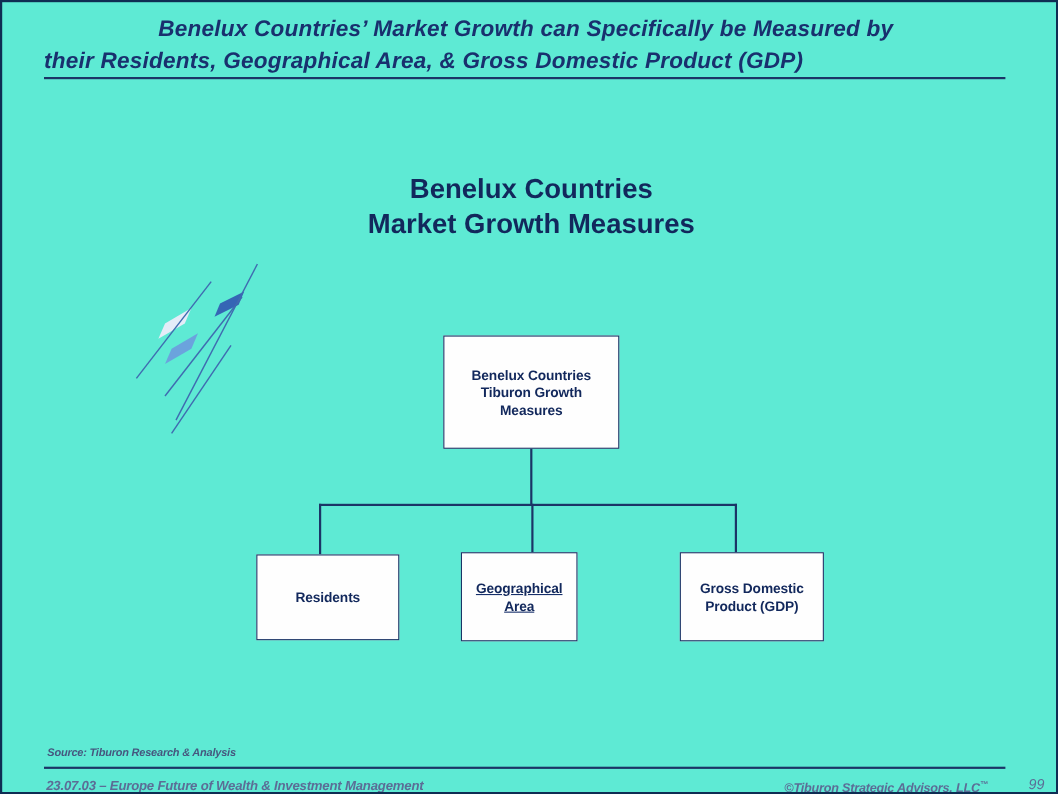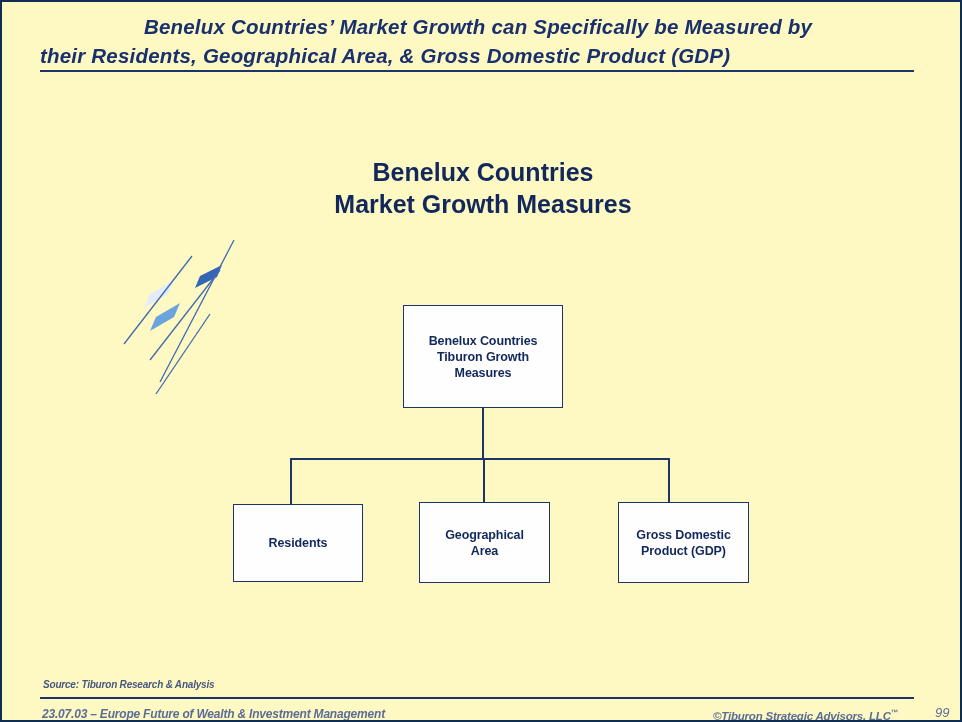--- a/index.html
+++ b/index.html
@@ -5,21 +5,21 @@
 <style>
   html, body {
     margin: 0;
     padding: 0;
     background: #ffffff;
   }
   #slide {
     position: relative;
     width: 962px;
     height: 722px;
-    background: #fef9c3;
+    background: #5eead4;
     border: 2px solid #0f2d53;
     box-sizing: border-box;
     overflow: hidden;
     font-family: "Liberation Sans", sans-serif;
     color: #17306b;
   }
 
   
   #header {
     position: absolute;
@@ -98,22 +98,23 @@
   }
   #node-residents {
     left: 231px;
     top: 502px;
     width: 130px;
     height: 78px;
   }
   #node-geo {
     left: 417px;
     top: 500px;
-    width: 131px;
+    width: 106px;
     height: 81px;
+    text-decoration: underline;
   }
   #node-gdp {
     left: 616px;
     top: 500px;
     width: 131px;
     height: 81px;
   }
 
   .conn {
     position: absolute;

